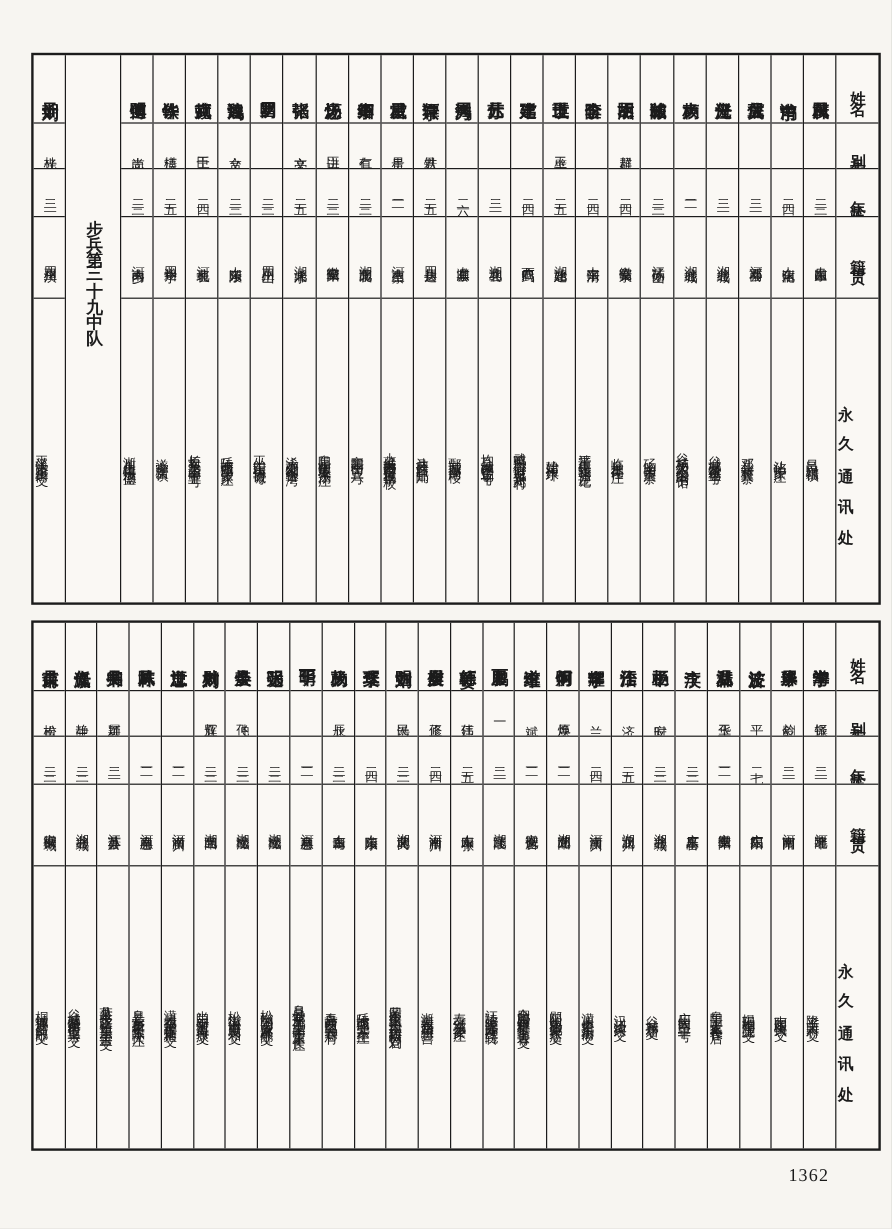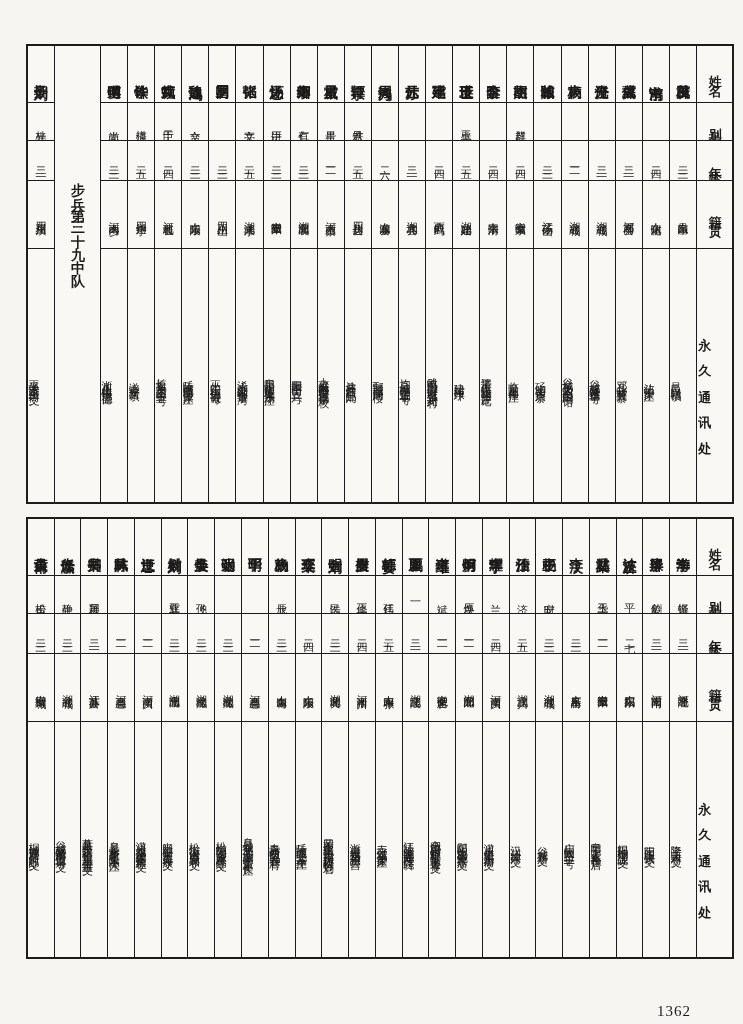--- a/index.html
+++ b/index.html
@@ -38,21 +38,21 @@
   .hdr .cell { font-weight:700; font-size:13px; }
   .hdr-name, .hdr-native { letter-spacing:9px; }
   .hdr-alias, .hdr-age   { letter-spacing:4px; }
   .hdr-addr  { letter-spacing:26px; padding-top:26px; font-size:13px; }
 
   .unit-label { writing-mode:vertical-rl; text-orientation:upright;
                 font-weight:700; font-size:14px; letter-spacing:13px;
                 padding-top:126px; line-height:1; }
 
   .page-number { position:absolute; right:52px; top:972px;
-                 font-size:15px; letter-spacing:1px;margin-top:31px; }
+                 font-size:15px; letter-spacing:1px; }
 </style>
 </head>
 <body>
 
 <div class="page">
 
   <div class="roster top">
     <div class="col hdr">
       <div class="cell name">
           <span class="vt hdr-name">姓名</span>

